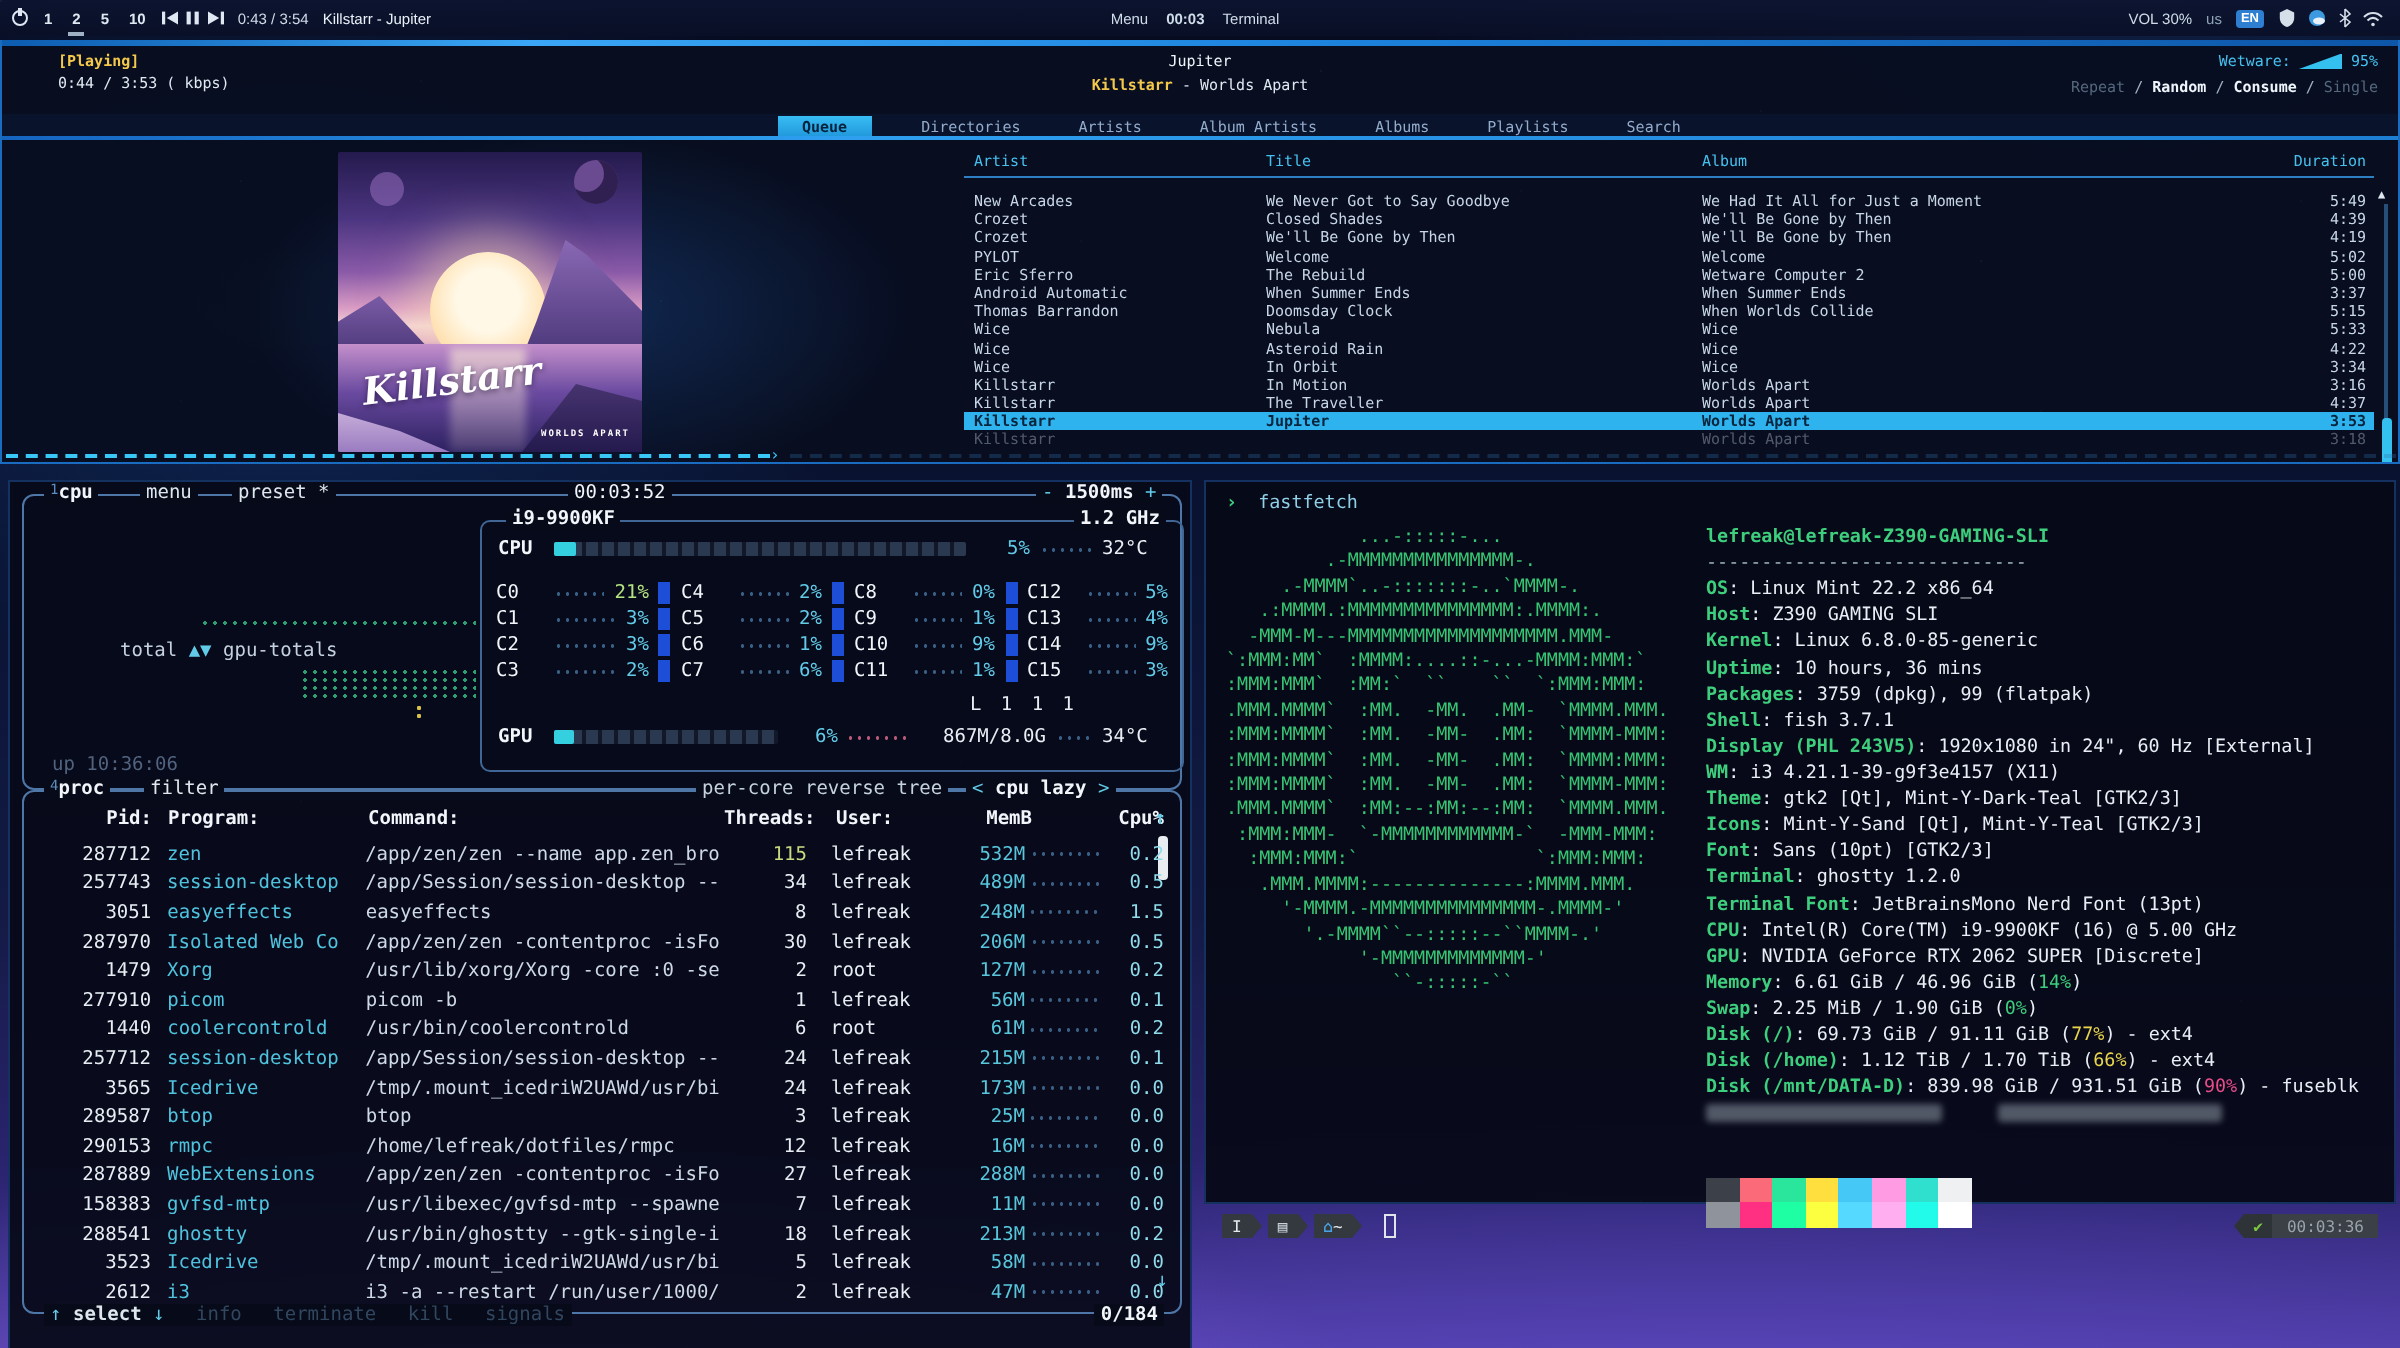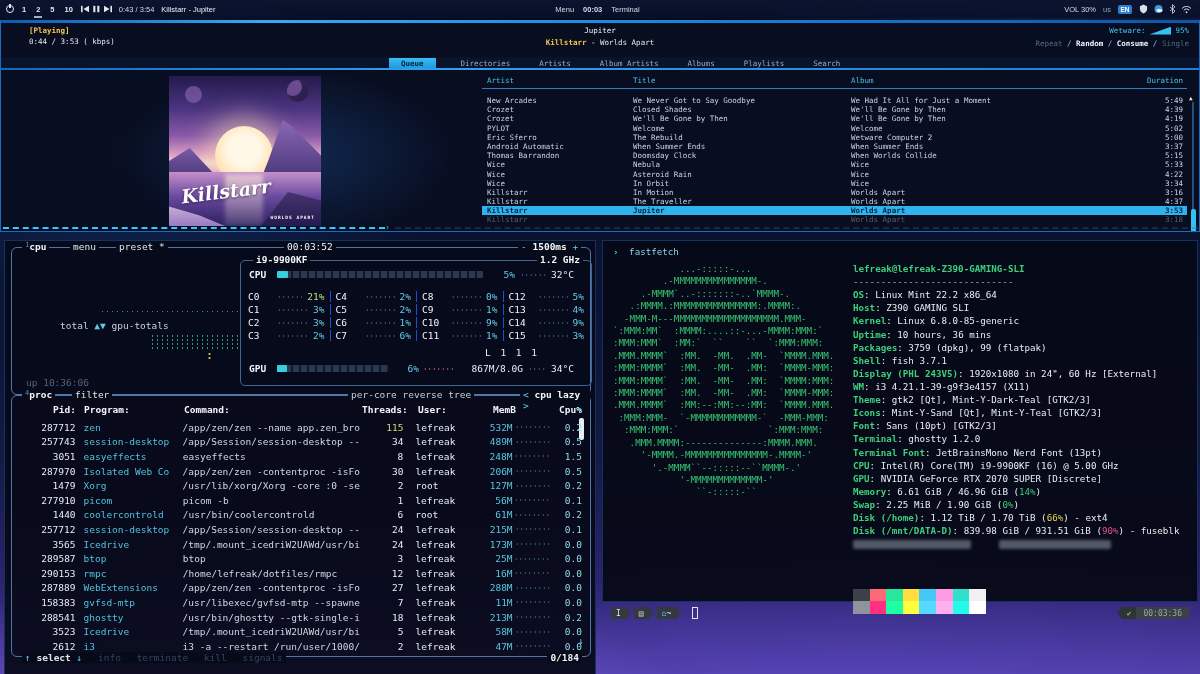--- a/index.html
+++ b/index.html
@@ -140,28 +140,28 @@
   .bar .fill{position:absolute;left:0;top:0;bottom:0;background:#35d0e0;border-radius:1px}
   .pct{text-align:right;color:#62cbe8}
   .dots{flex:1;height:2px;margin:0 5px;align-self:center;
     background-image:radial-gradient(circle,#3a5f85 0.8px,transparent 1px);background-size:4.5px 2px}
   .pdots{width:30px;height:2px;margin:0 4px;
     background-image:radial-gradient(circle,#b75a78 0.8px,transparent 1px);background-size:4.5px 2px}
   .temp{width:32px;color:#e8eef4}
   #cores{position:absolute;left:2px;top:30px;right:2px}
   .crow{display:flex;height:13px;align-items:flex-start}
   .ccell{width:87px;display:flex;align-items:center;padding:0 5px}
-  .ccell+.ccell{border-left:1px solid #1d4ed8}
+  .ccell+.ccell{border-left:6px solid #1d4ed8}
   .ccell .cn{color:#f2f6fa;width:24px}
   .ccell .cp{margin-left:auto;color:#62cbe8}
   .ccell .cp.hi{color:#b4e380}
   #lavg{position:absolute;right:52px;top:86px;color:#e8eef4;letter-spacing:2px}
   #procbox{left:6px;top:154px;width:580px;height:262px}
   .ptag-opts{position:absolute;top:-7px;left:336px;background:#070a18;padding:0 3px;color:#c5d2de}
-  .ptag-sort{position:absolute;top:-7px;left:508px;background:#070a18;padding:0 3px}
+  .ptag-sort{position:absolute;top:-7px;left:471px;background:#070a18;padding:0 3px}
   .ptag-sort b{color:#f2f6fa}
   #prochead{position:absolute;left:10px;top:8px;display:flex;font-weight:bold;color:#f2f6fa;width:560px}
   .pc-pid{width:54px;text-align:right}
   .pc-prog{width:100px;margin-left:8px}
   .pc-cmd{width:178px}
   .pc-thr{width:44px;text-align:right}
   .pc-user{width:56px;margin-left:12px}
   .pc-mem{width:42px;text-align:right}
   .pc-dots{width:36px}
   .pc-cpu{width:30px;text-align:right}
@@ -789,23 +789,24 @@
         <div class="fline"><span class="fkey">Packages</span><span>: </span><span>3759 (dpkg), 99 (flatpak)</span></div>
         <div class="fline"><span class="fkey">Shell</span><span>: </span><span>fish 3.7.1</span></div>
         <div class="fline"><span class="fkey">Display (PHL 243V5)</span><span>: </span><span>1920x1080 in 24", 60 Hz [External]</span></div>
         <div class="fline"><span class="fkey">WM</span><span>: </span><span>i3 4.21.1-39-g9f3e4157 (X11)</span></div>
         <div class="fline"><span class="fkey">Theme</span><span>: </span><span>gtk2 [Qt], Mint-Y-Dark-Teal [GTK2/3]</span></div>
         <div class="fline"><span class="fkey">Icons</span><span>: </span><span>Mint-Y-Sand [Qt], Mint-Y-Teal [GTK2/3]</span></div>
         <div class="fline"><span class="fkey">Font</span><span>: </span><span>Sans (10pt) [GTK2/3]</span></div>
         <div class="fline"><span class="fkey">Terminal</span><span>: </span><span>ghostty 1.2.0</span></div>
         <div class="fline"><span class="fkey">Terminal Font</span><span>: </span><span>JetBrainsMono Nerd Font (13pt)</span></div>
         <div class="fline"><span class="fkey">CPU</span><span>: </span><span>Intel(R) Core(TM) i9-9900KF (16) @ 5.00 GHz</span></div>
-        <div class="fline"><span class="fkey">GPU</span><span>: </span><span>NVIDIA GeForce RTX 2070 SUPER [Discrete]</span></div>
+        <div class="fline"><span class="fkey">GPU</span><span>: </span><span>NVIDIA GeForce RTX 2062 SUPER [Discrete]</span></div>
         <div class="fline"><span class="fkey">Memory</span><span>: </span><span>6.61 GiB / 46.96 GiB (</span><span class="c-green">14%</span><span>)</span></div>
         <div class="fline"><span class="fkey">Swap</span><span>: </span><span>2.25 MiB / 1.90 GiB (</span><span class="c-green">0%</span><span>)</span></div>
+        <div class="fline"><span class="fkey">Disk (/)</span><span>: </span><span>69.73 GiB / 91.11 GiB (</span><span class="c-yellow">77%</span><span>) - ext4</span></div>
         <div class="fline"><span class="fkey">Disk (/home)</span><span>: </span><span>1.12 TiB / 1.70 TiB (</span><span class="c-yellow">66%</span><span>) - ext4</span></div>
         <div class="fline"><span class="fkey">Disk (/mnt/DATA-D)</span><span>: </span><span>839.98 GiB / 931.51 GiB (</span><span class="c-magenta">90%</span><span>) - fuseblk</span></div>
         <div class="fline"><span class="redact r1"></span><span class="redact r2"></span></div>
       </div>
     <div id="swatches">
         <div class="swrow">
           <span class="sw" style="background: rgb(60, 64, 73);"></span>
           <span class="sw" style="background: rgb(251, 106, 121);"></span>
           <span class="sw" style="background: rgb(41, 230, 156);"></span>
           <span class="sw" style="background: rgb(255, 223, 61);"></span>

